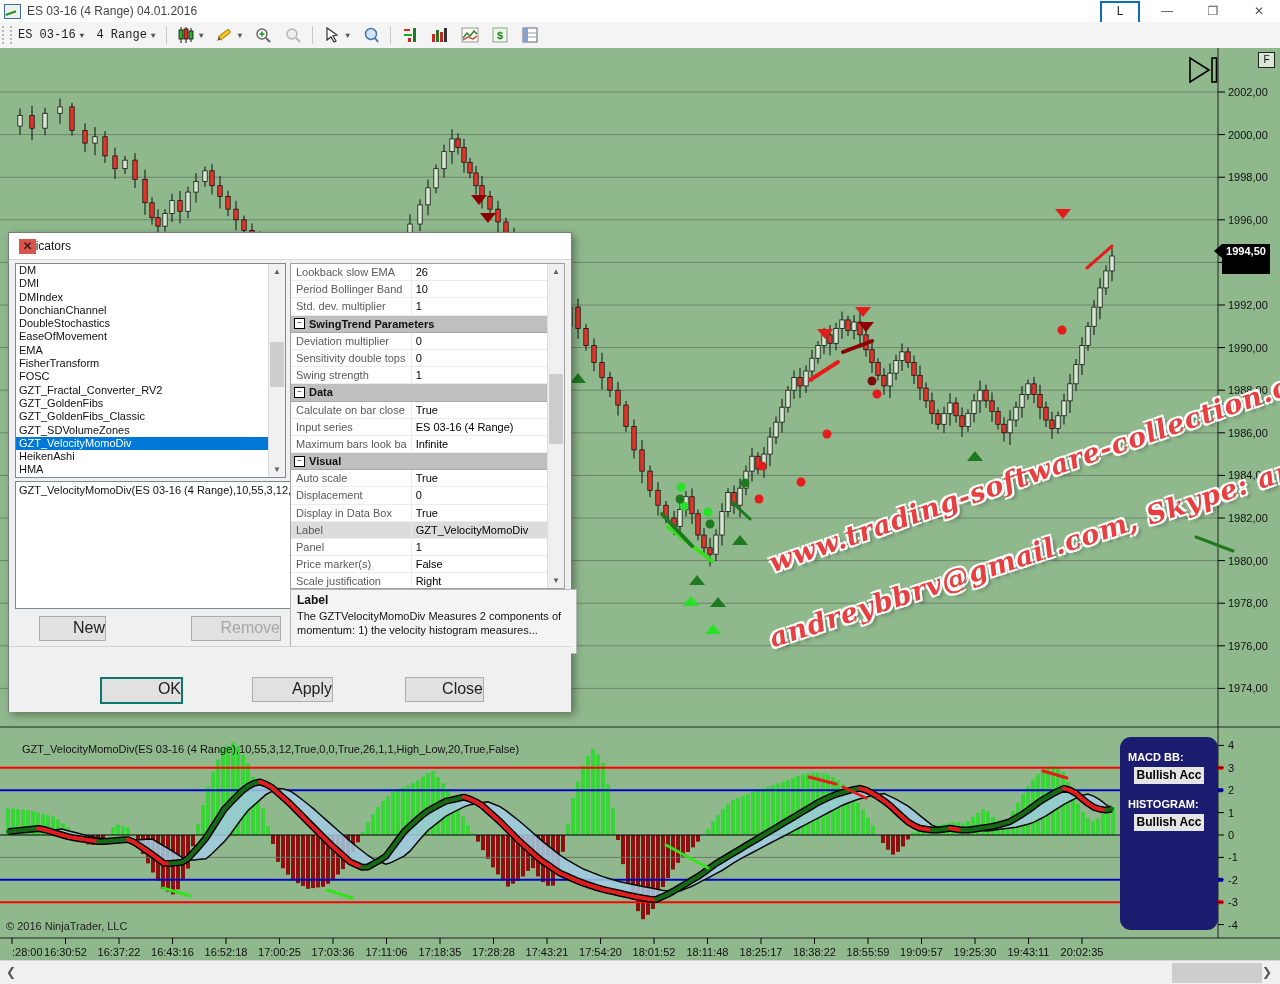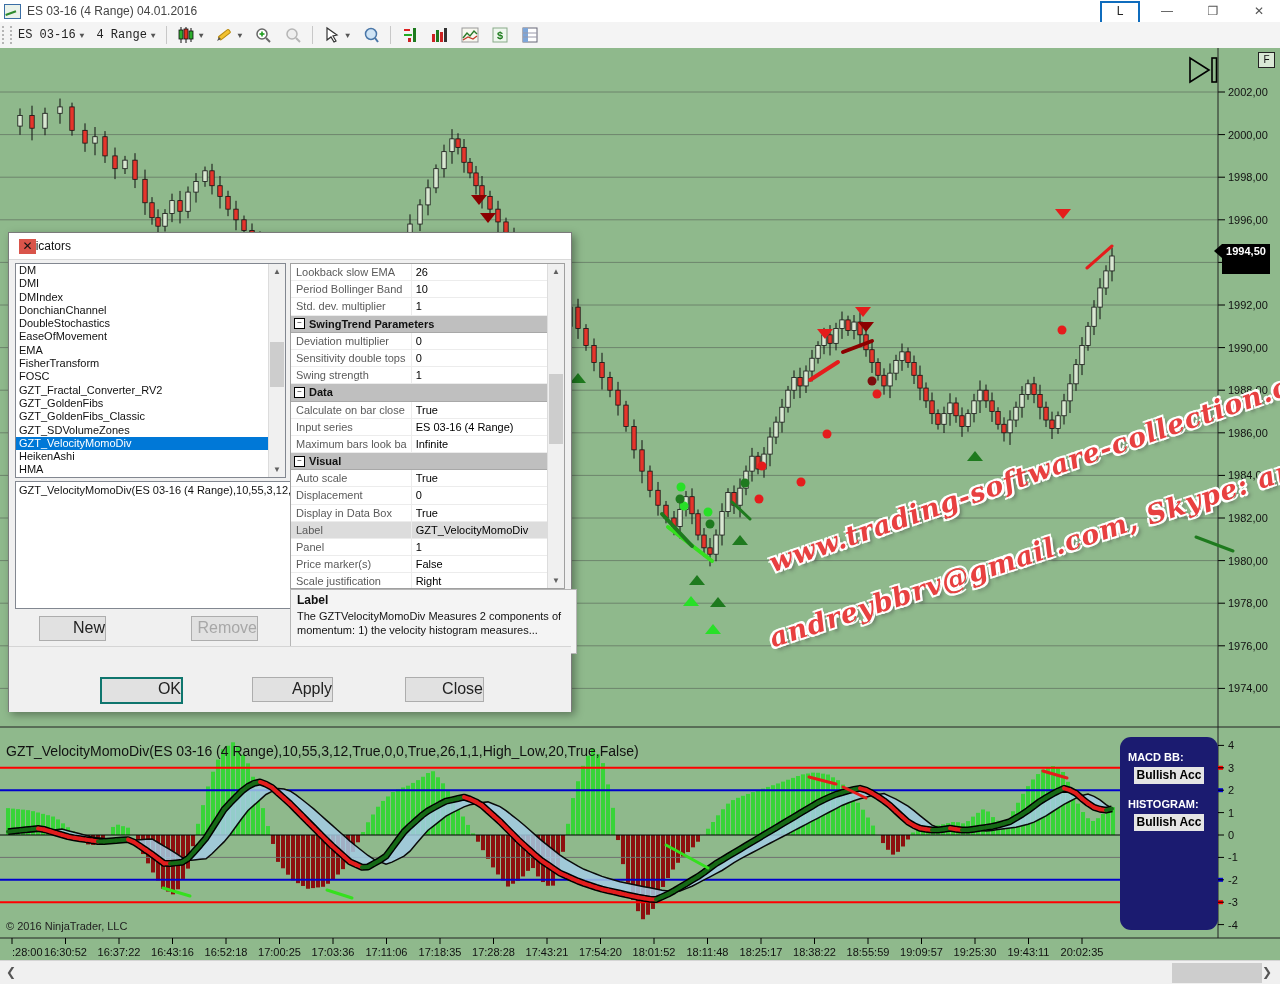--- a/index.html
+++ b/index.html
@@ -27,21 +27,21 @@
     font-size:10px;text-align:center;line-height:14px;color:#111;}
   #pricebadge{position:absolute;left:1222px;top:196px;width:48px;height:30px;background:#000;color:#fff;
     font-size:11px;font-weight:bold;text-align:center;line-height:15px;}
   #pricebadge:before{content:"";position:absolute;left:-8px;top:0;border-right:8px solid #000;
     border-top:7.5px solid transparent;border-bottom:7.5px solid transparent;}
   .watermark{position:absolute;color:#e84040;font-style:italic;font-weight:bold;
     font-family:"DejaVu Serif","Liberation Serif",serif;letter-spacing:1px;white-space:nowrap;
     text-shadow:-2px -2px 0 #fff,2px -2px 0 #fff,-2px 2px 0 #fff,2px 2px 0 #fff,3px 4px 4px rgba(60,60,60,.5);}
   #wm1{left:770px;top:500px;font-size:27px;transform:rotate(-19deg);transform-origin:left center;}
   #wm2{left:770px;top:575px;font-size:27px;transform:rotate(-18deg);transform-origin:left center;}
-  #panel-label{position:absolute;left:6px;top:695px;font-size:14px;color:#111;}
+  #panel-label{position:absolute;left:22px;top:695px;font-size:11px;color:#111;}
   #copyright{position:absolute;left:6px;top:872px;font-size:11px;color:#222;}
   #macd-overlay{position:absolute;left:1120px;top:689px;width:98px;height:193px;background:#1b1b70;
     color:#fff;font-size:11px;font-weight:bold;border-radius:11px;}
   .ov-lab{margin:14px 0 4px 8px;}
   .ov-badge{margin:0 auto;width:70px;height:17px;background:#e5e5e5;color:#000;text-align:center;
     line-height:17px;font-size:12px;font-weight:bold;}
   
   #dialog{position:absolute;left:8px;top:232px;width:562px;height:478px;background:#f0f0f0;
     border:1px solid #7a7a7a;box-shadow:3px 3px 8px rgba(0,0,0,.35);font-size:11px;color:#111;}
   #dlg-title{position:absolute;left:0;top:0;width:100%;height:26px;background:#fff;border-bottom:1px solid #d9d9d9;}
@@ -51,21 +51,21 @@
   #ind-list{position:absolute;left:6px;top:30px;width:269px;height:213px;background:#fff;border:1px solid #828790;overflow:hidden;}
   .li{height:13.3px;line-height:13.3px;padding-left:3px;white-space:nowrap;}
   .li.sel{background:#0078d7;color:#fff;}
   .vscroll{position:absolute;right:0;top:0;width:16px;height:100%;background:#f0f0f0;border-left:1px solid #dcdcdc;}
   .vs-arrow{position:absolute;left:0;width:16px;height:15px;color:#606060;font-size:8px;text-align:center;line-height:15px;}
   .vs-thumb{position:absolute;left:1px;width:14px;background:#cdcdcd;}
   #applied-box{position:absolute;left:6px;top:248px;width:269px;height:122px;background:#fff;border:1px solid #828790;
     padding:2px 3px;white-space:nowrap;overflow:hidden;}
   .btn{position:absolute;height:23px;background:#e1e1e1;border:1px solid #adadad;text-align:right;
     font-size:16px;color:#222;line-height:21px;}
-  .btn.disabled{color:#a7a7a7;}
+  .btn.disabled{color:#a7a7a7;padding-left:23px;}
   .btn.focus{border:2px solid #0f766e;line-height:19px;}
   #propgrid{position:absolute;left:281px;top:30px;width:273px;height:324px;background:#fff;border:1px solid #a0a0a0;overflow:hidden;}
   .prow{display:flex;height:16.2px;line-height:16.2px;border-bottom:1px solid #ececec;width:256px;}
   .prow .pn{width:117px;padding-left:5px;color:#5a5a5a;white-space:nowrap;overflow:hidden;border-right:1px solid #ececec;}
   .prow .pv{width:134px;padding-left:4px;font-weight:normal;color:#000;white-space:nowrap;overflow:hidden;}
   .prow.selrow{background:#dcdcdc;}
   .pgroup{display:flex;align-items:center;height:16.2px;background:#bfbfbf;font-weight:bold;width:256px;border-bottom:1px solid #a8a8a8;}
   .pgroup .gbox{width:9px;height:9px;border:1px solid #000;background:#fff;font-size:8px;line-height:8px;
     text-align:center;margin:0 4px 0 3px;font-weight:normal;}
   #descbox{position:absolute;left:281px;top:356px;width:273px;height:57px;background:#f4f4f4;border:1px solid #b5b5b5;

